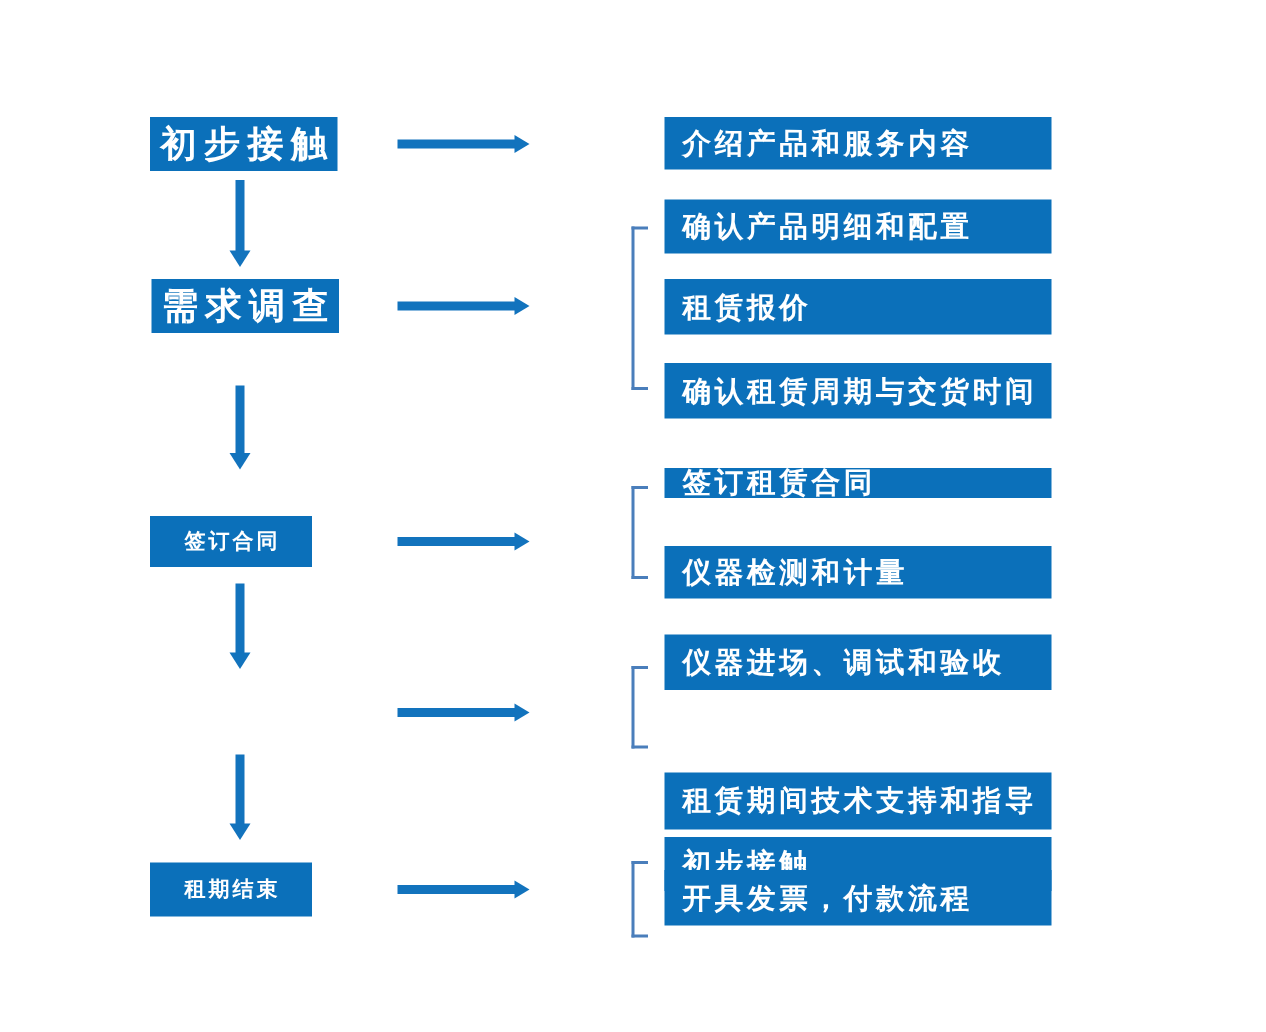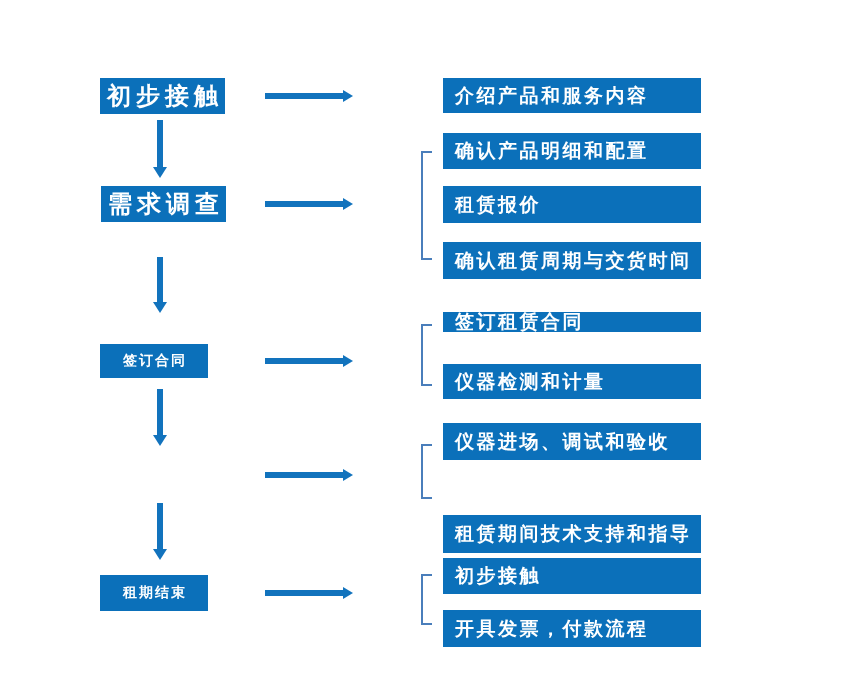--- a/index.html
+++ b/index.html
@@ -153,15 +153,15 @@
   <div class="box detail-box" style="top:186px;height:37px">租赁报价</div>
   <div class="box detail-box" style="top:242px;height:37px">确认租赁周期与交货时间</div>
 
   <div class="box detail-box" style="top:312px;height:20px">签订租赁合同</div>
   <div class="box detail-box" style="top:364px;height:35px">仪器检测和计量</div>
 
   <div class="box detail-box" style="top:423px;height:37px">仪器进场、调试和验收</div>
   <div class="box detail-box" style="top:515px;height:38px">租赁期间技术支持和指导</div>
 
   <div class="box detail-box" style="top:558px;height:36px">初步接触</div>
-  <div class="box detail-box" style="top:610px;height:37px">开具发票，付款流程</div>
+  <div class="box detail-box" style="top:580px;height:37px">开具发票，付款流程</div>
 
 </div>
 
 </body></html>

